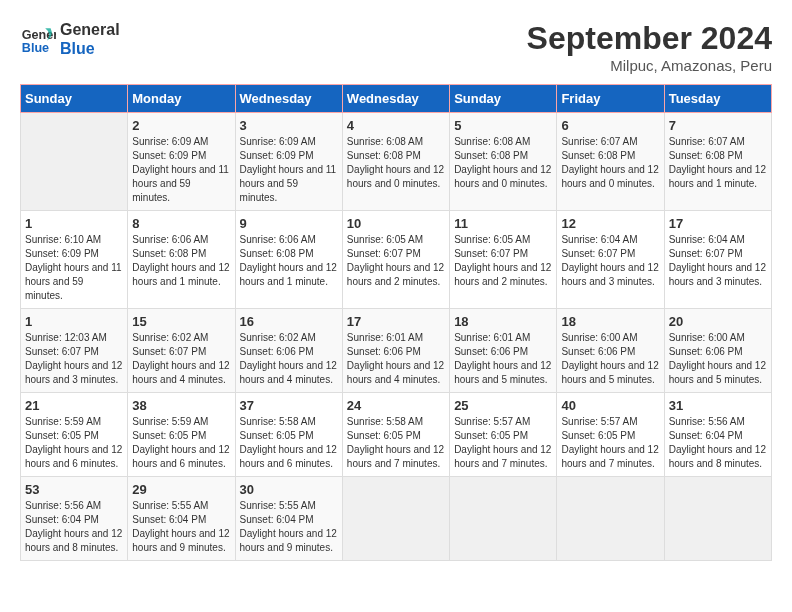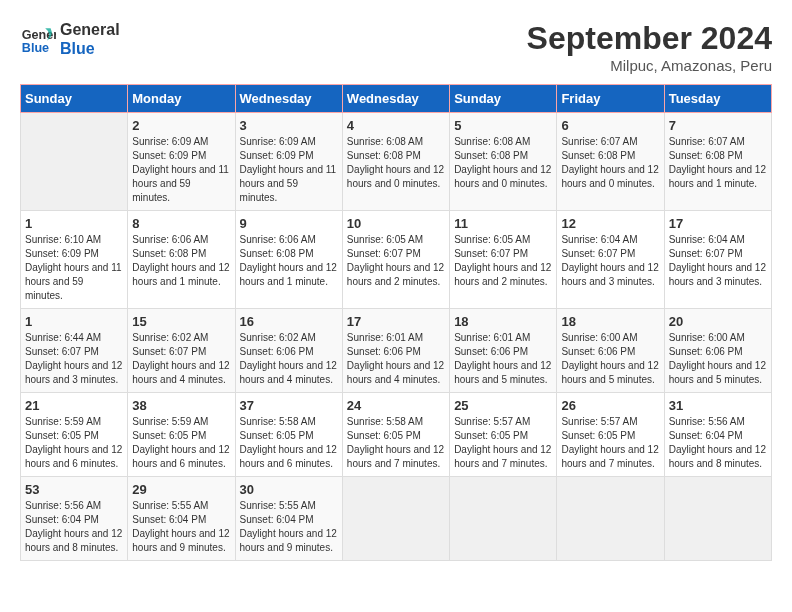--- a/index.html
+++ b/index.html
@@ -214,21 +214,21 @@
           <span>Sunrise: 6:04 AM</span><br>
           <span>Sunset: 6:07 PM</span><br>
           <span>Daylight hours and 12 hours and 3 minutes.</span>
         </div>
         </td>
       </tr>
       <tr>
         <td>
         <span class="day-num">1</span>
         <div class="day-info">
-          <span>Sunrise: 6:44 AM</span><br>
+          <span>Sunrise: 12:03 AM</span><br>
           <span>Sunset: 6:07 PM</span><br>
           <span>Daylight hours and 12 hours and 3 minutes.</span>
         </div>
         </td>
         <td>
         <span class="day-num">15</span>
         <div class="day-info">
           <span>Sunrise: 6:02 AM</span><br>
           <span>Sunset: 6:07 PM</span><br>
           <span>Daylight hours and 12 hours and 4 minutes.</span>
@@ -310,21 +310,21 @@
         </td>
         <td>
         <span class="day-num">25</span>
         <div class="day-info">
           <span>Sunrise: 5:57 AM</span><br>
           <span>Sunset: 6:05 PM</span><br>
           <span>Daylight hours and 12 hours and 7 minutes.</span>
         </div>
         </td>
         <td>
-        <span class="day-num">26</span>
+        <span class="day-num">40</span>
         <div class="day-info">
           <span>Sunrise: 5:57 AM</span><br>
           <span>Sunset: 6:05 PM</span><br>
           <span>Daylight hours and 12 hours and 7 minutes.</span>
         </div>
         </td>
         <td>
         <span class="day-num">31</span>
         <div class="day-info">
           <span>Sunrise: 5:56 AM</span><br>

